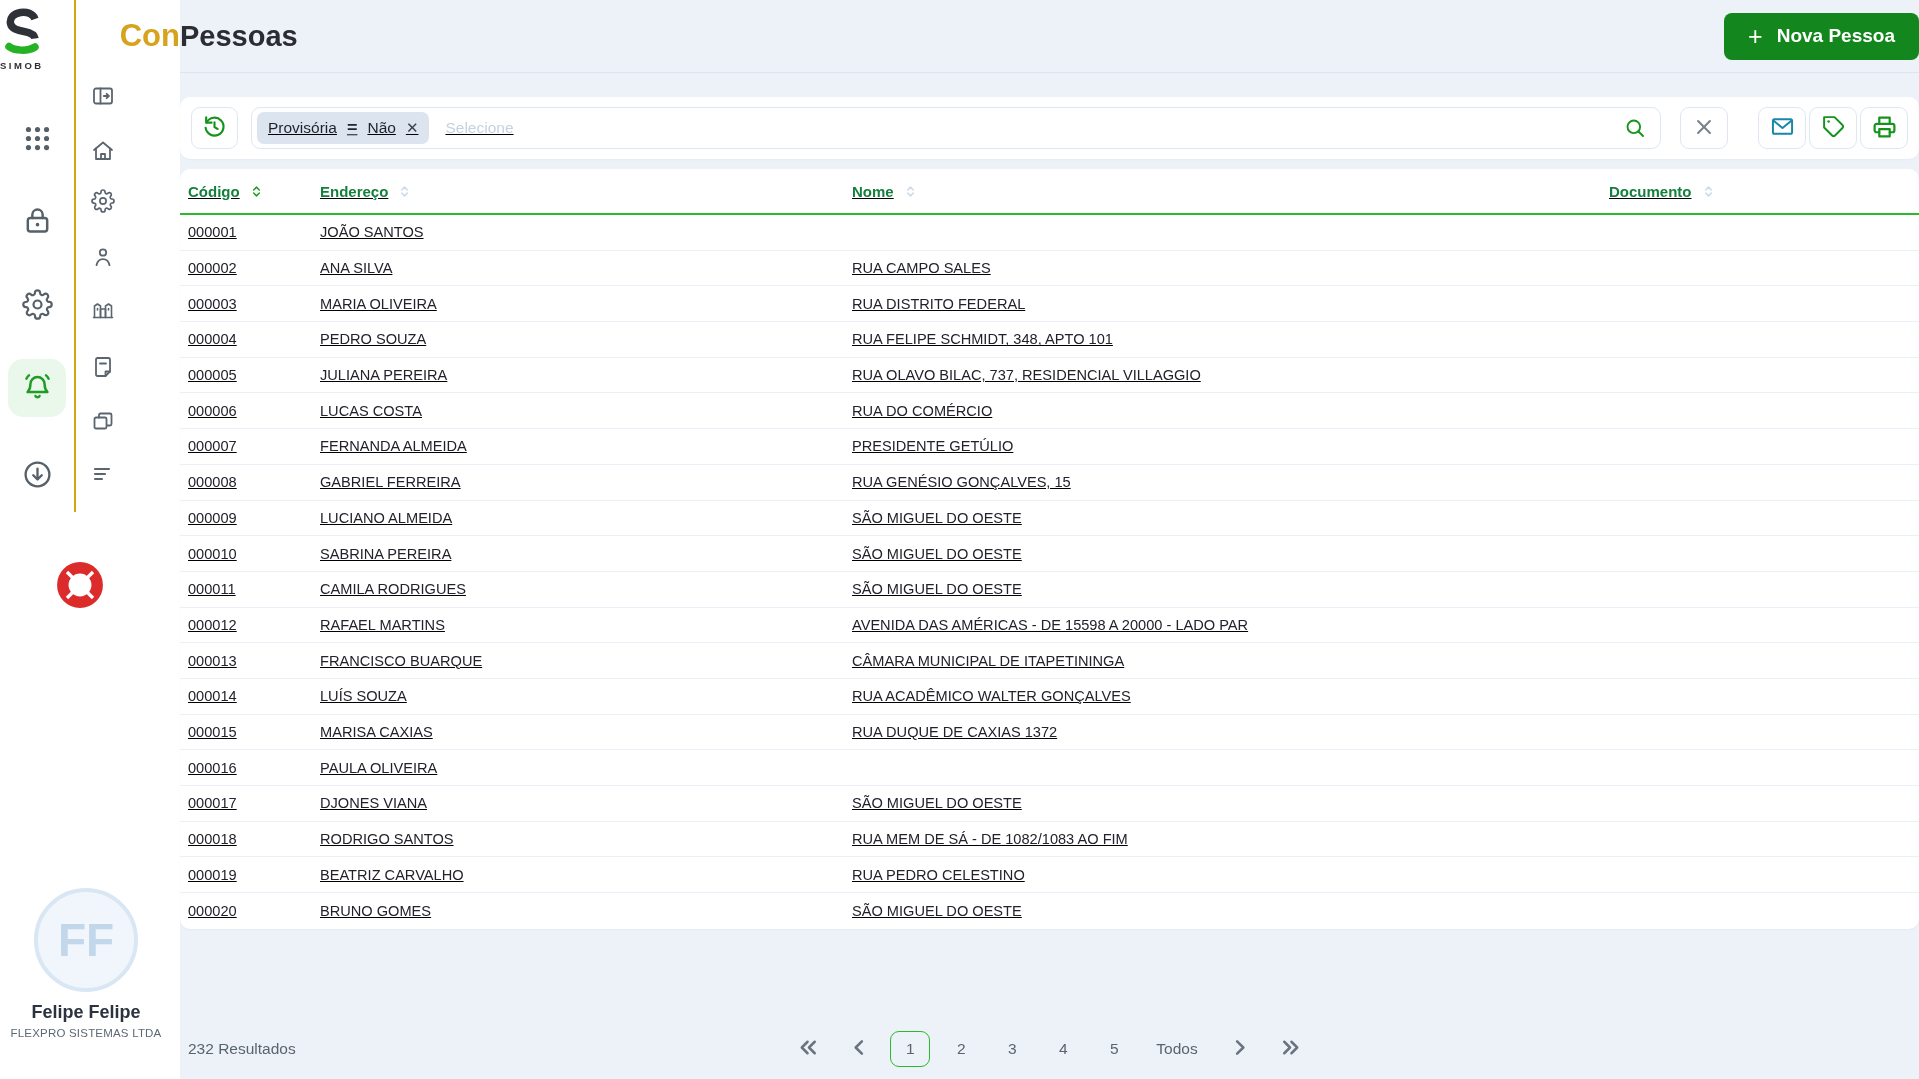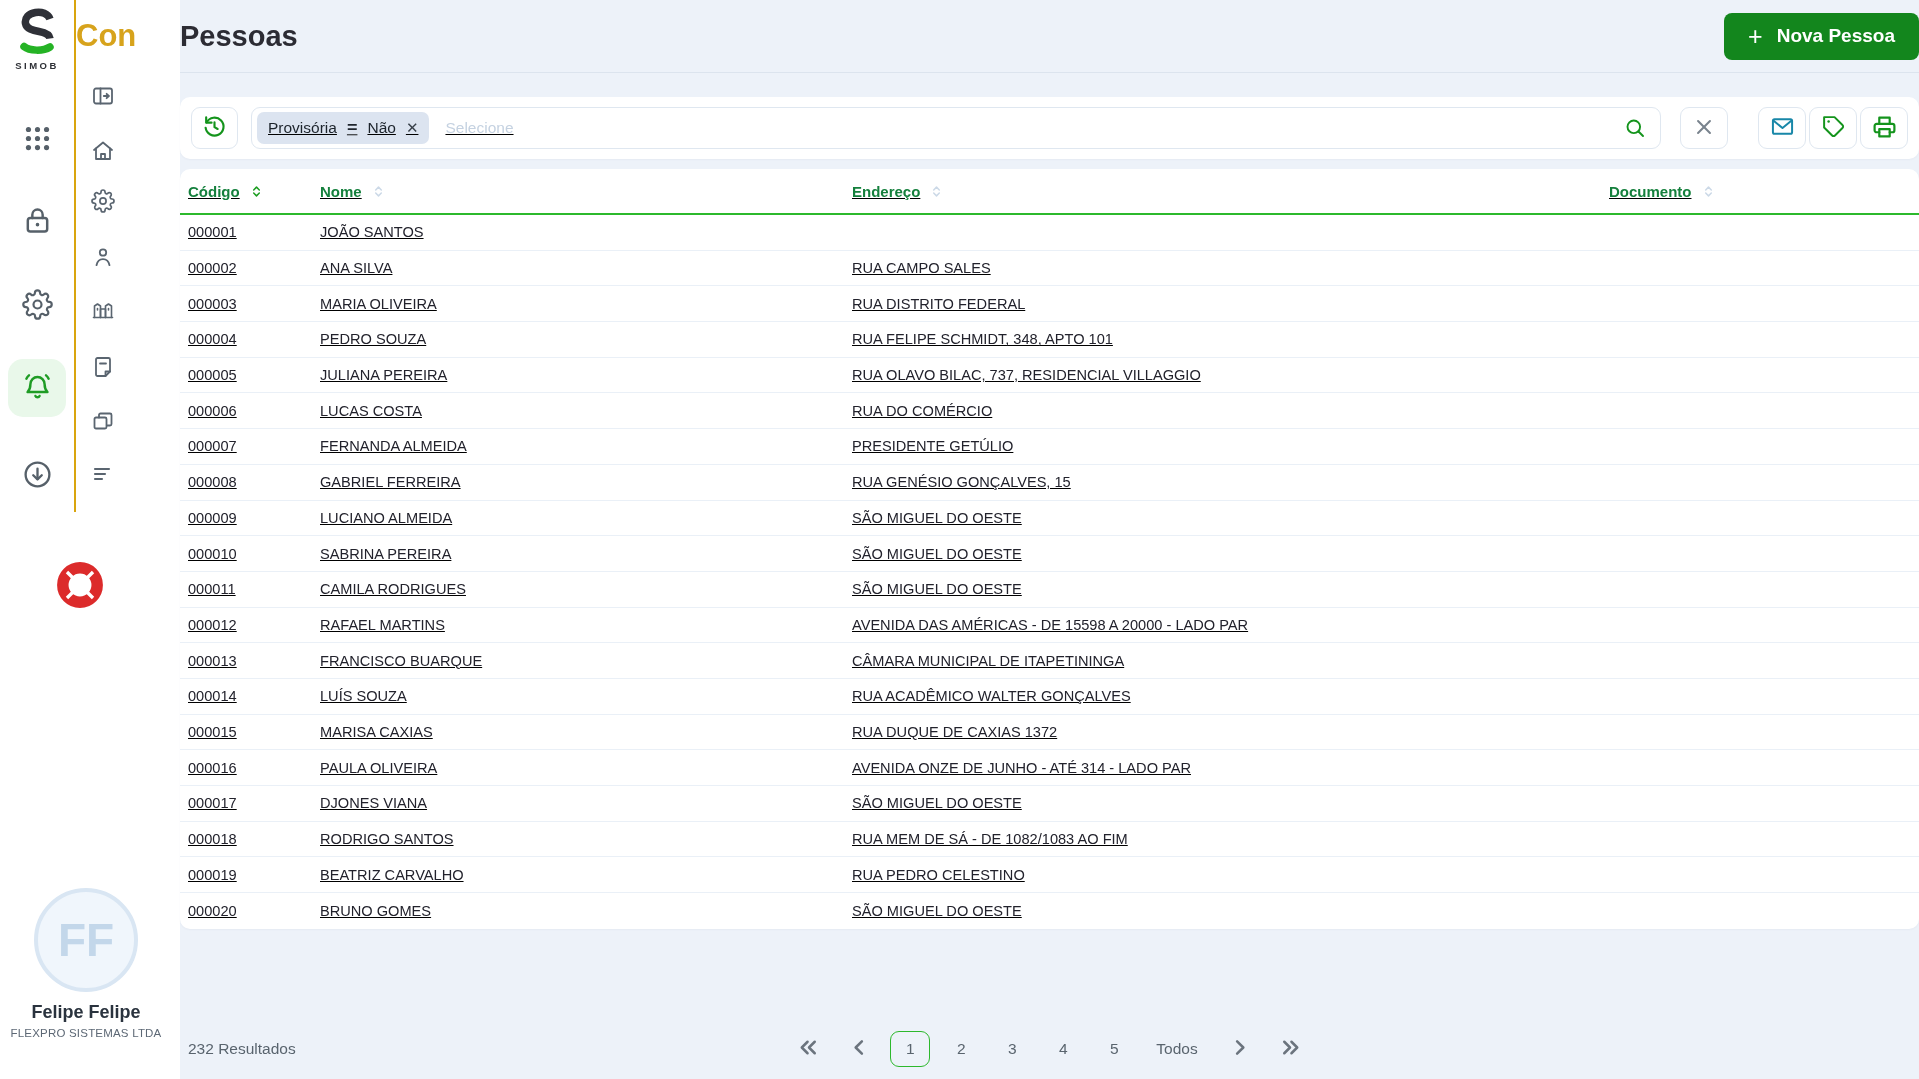--- a/index.html
+++ b/index.html
@@ -2,23 +2,23 @@
 <html><head>
 <meta charset="utf-8">
 <style>
   * { margin:0; padding:0; box-sizing:border-box; }
   html,body { width:1919px; height:1079px; overflow:hidden;
     font-family:"Liberation Sans", sans-serif; background:#edf2f9; }
 
   
   .sidebar { position:absolute; left:0; top:0; width:180px; height:1079px; background:#ffffff; }
   .rail-divider { position:absolute; left:74px; top:0; width:2px; height:512px; background:#d9a50e; }
-  .brand { position:absolute; left:0; top:8px; width:74px; text-align:center; cursor:pointer; }
+  .brand { position:absolute; left:0; top:8px; width:74px; text-align:left; cursor:pointer; }
   .brand-caption { font-size:9.5px; font-weight:700; letter-spacing:2.5px; color:#2e3036; margin-top:2px; }
-  .app-name { position:absolute; left:76px; top:18px; width:104px; text-align:left;
+  .app-name { position:absolute; left:76px; top:18px; width:104px; text-align:right;
     font-size:31px; font-weight:700; color:#d7a31c; }
 
   .rail-btn { position:absolute; display:flex; align-items:center; justify-content:center;
     background:none; border:none; cursor:pointer; color:#566069; }
   .outer-rail .rail-btn { left:8px; width:58px; height:58px; }
   .outer-rail .rail-btn svg { width:31px; height:31px; }
   .outer-rail .rail-btn:nth-child(1){ top:111px; }
   .outer-rail .rail-btn:nth-child(2){ top:193px; }
   .outer-rail .rail-btn:nth-child(3){ top:277px; }
   .outer-rail .rail-btn:nth-child(4){ top:359px; }
@@ -313,30 +313,30 @@
         <div class="th">
           <span>Código</span>
           <span class="sort on">
             <svg viewBox="0 0 24 24" fill="none" stroke="currentColor" stroke-linecap="round" stroke-linejoin="round" stroke-width="2.4">
               <path d="M7.5 9.5 12 5l4.5 4.5"></path>
               <path d="M7.5 14.5 12 19l4.5-4.5"></path>
             </svg>
           </span>
         </div>
         <div class="th">
-          <span>Nome</span>
+          <span>Endereço</span>
           <span class="sort">
             <svg viewBox="0 0 24 24" fill="none" stroke="currentColor" stroke-linecap="round" stroke-linejoin="round" stroke-width="2.4">
               <path d="M7.5 9.5 12 5l4.5 4.5"></path>
               <path d="M7.5 14.5 12 19l4.5-4.5"></path>
             </svg>
           </span>
         </div>
         <div class="th">
-          <span>Endereço</span>
+          <span>Nome</span>
           <span class="sort">
             <svg viewBox="0 0 24 24" fill="none" stroke="currentColor" stroke-linecap="round" stroke-linejoin="round" stroke-width="2.4">
               <path d="M7.5 9.5 12 5l4.5 4.5"></path>
               <path d="M7.5 14.5 12 19l4.5-4.5"></path>
             </svg>
           </span>
         </div>
         <div class="th">
           <span>Documento</span>
           <span class="sort">
@@ -434,21 +434,20 @@
         </div>
         <div class="tr">
           <div class="td">000015</div>
           <div class="td">MARISA CAXIAS</div>
           <div class="td">RUA DUQUE DE CAXIAS 1372</div>
           <div class="td"></div>
         </div>
         <div class="tr">
           <div class="td">000016</div>
           <div class="td">PAULA OLIVEIRA</div>
-          <div class="td">AVENIDA ONZE DE JUNHO - ATÉ 314 - LADO PAR</div>
           <div class="td"></div>
         </div>
         <div class="tr">
           <div class="td">000017</div>
           <div class="td">DJONES VIANA</div>
           <div class="td">SÃO MIGUEL DO OESTE</div>
           <div class="td"></div>
         </div>
         <div class="tr">
           <div class="td">000018</div>

